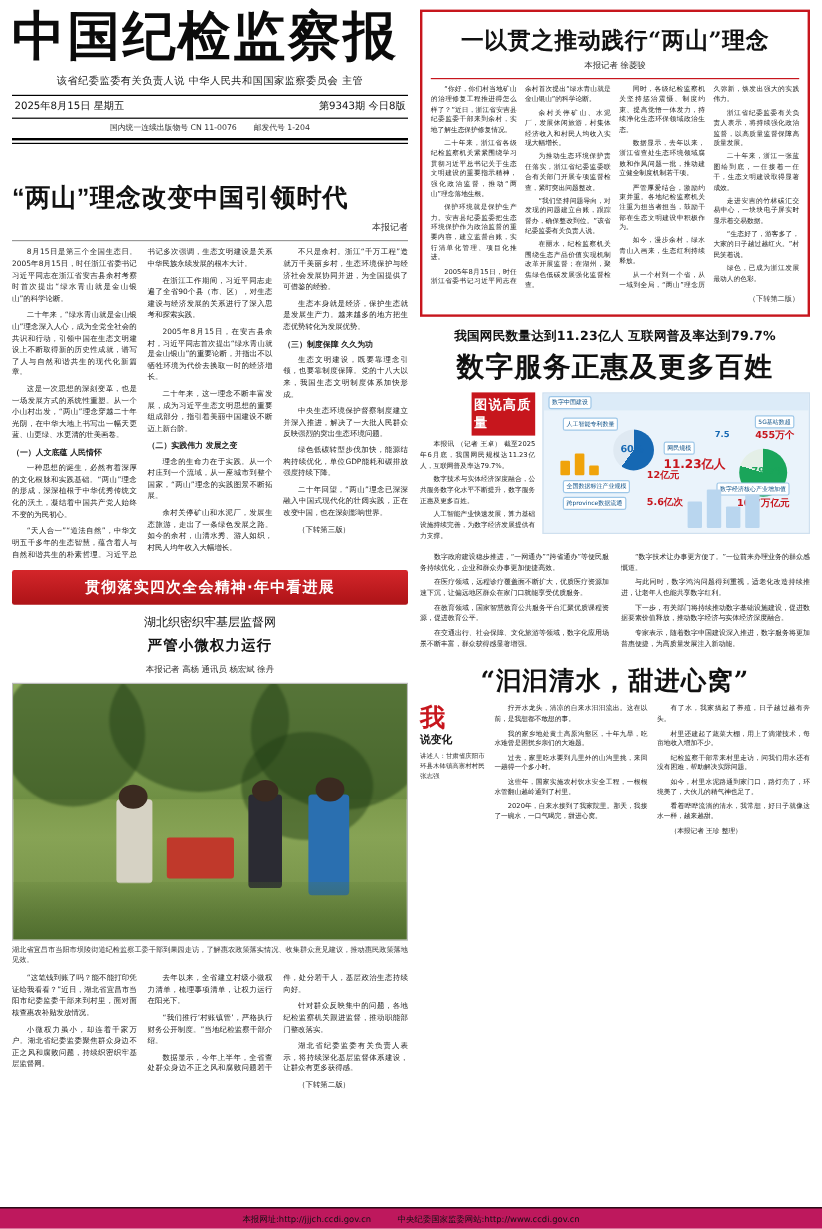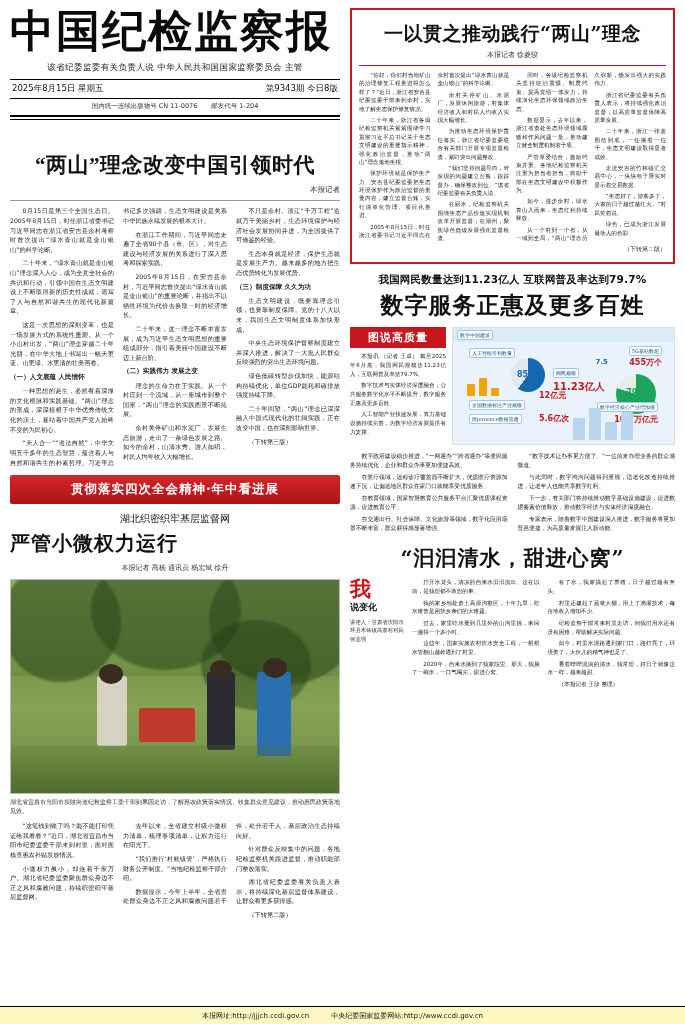--- a/index.html
+++ b/index.html
@@ -42,43 +42,43 @@
   .masthead-codes {
     display:flex; justify-content:center; gap: 14px;
     font-size: 6.5px; color:#333; padding: 3px 0 4px;
   }
   .masthead-rule3 { border-top: 2px solid #000; margin-bottom:2px;}
   .masthead-rule4 { border-top: 1px solid #000; margin-bottom:6px;}
 
   
   .left-col { position:absolute; left:10px; top:150px; width:330px; }
   .lead-head {
-    font-family: Liberation Serif, serif;
-    font-weight:700; font-size: 21px; text-align:center; letter-spacing:.5px;
+    font-family: Liberation Sans, sans-serif;
+    font-weight:700; font-size: 21px; letter-spacing:.5px;
     line-height:1.3; margin: 2px 0 6px;
   }
   .byline { font-size:7.5px; text-align:right; color:#333; margin-bottom:4px; }
   .hr-thin { border-top:1px solid #999; margin:5px 0; }
 
   .cols3 { column-count:3; column-gap:9px; font-size:6.2px; line-height:1.55; text-align:justify; color:#222; }
   .cols3 p { margin:0 0 4px; text-indent: 2em; }
   .sec-title { font-weight:700; font-size:6.6px; text-indent:0 !important; }
 
   
   .banner {
     margin-top:8px;
     background: linear-gradient(180deg,#d4262a,#ad1317);
     color:#fff; font-weight:700; font-size:12.5px;
     text-align:center; padding:6px 4px; border-radius:2px;
     letter-spacing:1px;
   }
   .sub-label { text-align:center; font-size:10px; color:#111; margin:8px 0 4px; }
   .sub-head {
     font-family:"DejaVu Serif","Liberation Serif",serif;
-    font-weight:700; font-size:20px; text-align:left; margin:2px 0 6px; letter-spacing:1px;
+    font-weight:700; font-size:12px; text-align:center; margin:2px 0 6px; letter-spacing:1px;
   }
   .sub-byline { font-size:7px; text-align:center; color:#333; margin-bottom:6px; }
 
   .photo {
     width:100%; height:215px; border:1px solid #bbb; position:relative; overflow:hidden;
     background: linear-gradient(180deg,#5d7f3a 0%, #6f8f44 25%, #7d9a4c 45%, #87a355 60%, #6e8a43 100%);
   }
   .photo .sky { position:absolute; inset:0 0 55% 0; background:linear-gradient(180deg,#8fae5e,#6f8f44); }
   .photo .tree { position:absolute; border-radius:50%; background:rgba(40,70,25,.55); filter:blur(1px); }
   .photo .person { position:absolute; border-radius:3px; }
@@ -106,21 +106,21 @@
   .stat-line { text-align:center; font-size:10.5px; font-weight:700; margin:9px 0 3px; letter-spacing:.2px; }
   .big-head2 {
     font-family:"DejaVu Serif","Liberation Serif",serif;
     font-weight:700; font-size:23px; text-align:center; margin:2px 0 6px; letter-spacing:1px;
   }
 
   .info-wrap { display:flex; gap:6px; align-items:flex-start; }
   .info-left { width:96px; }
   .tag-red {
     background:#c7161d; color:#fff; font-weight:700; font-size:11px;
-    text-align:center; padding:3px 2px; letter-spacing:1px;
+    padding:3px 2px; letter-spacing:1px;margin-left:43px;
   }
   .info-text { font-size:5.6px; line-height:1.55; text-align:justify; color:#222; margin-top:4px; }
   .info-text p { margin:0 0 3px; text-indent:2em; }
 
   .infographic { width:223px; height:118px; background:#eaf3fb; border:1px solid #cfe0ef; position:relative; overflow:hidden; }
   .ig-band { position:absolute; left:0; right:0; top:0; height:14px; background:#dcebf8; }
   .ig-chip { position:absolute; font-size:5px; color:#0a4e86; background:#fff; border:1px solid #9ec7e8; border-radius:2px; padding:1px 2px; }
   .ig-num { position:absolute; font-weight:700; color:#c7161d; font-size:8px; }
   .ig-num.blue { color:#1668b3; }
   .donut { position:absolute; width:34px; height:34px; border-radius:50%; }
@@ -139,21 +139,21 @@
   .wo-big { color:#c7161d; font-weight:700; font-size:21px; font-family:"DejaVu Serif","Liberation Serif",serif; line-height:1; }
   .wo-small { font-size:9px; color:#111; font-weight:700; margin-top:2px; }
   .wo-cap { font-size:5.4px; color:#333; margin-top:4px; line-height:1.5; }
   .cols2b { column-count:2; column-gap:8px; font-size:5.6px; line-height:1.55; text-align:justify; color:#222; flex:1; }
   .cols2b p { margin:0 0 3px; text-indent:2em; }
 
   
   .footer {
     position:absolute; left:0; right:0; bottom:0; height:18px;
     border-top:1px solid #000; display:flex; align-items:center; justify-content:center;
-    gap:22px; font-size:7px; color:#111; background:#fef9c3;
+    gap:22px; font-size:7px; color:#111; background:#be185d;
   }
 </style>
 </head>
 <body>
 
 <div class="page">
 
   <div class="masthead">
     <div class="paper-title">中国纪检监察报</div>
     <div class="masthead-sub">该省纪委监委有关负责人说  中华人民共和国国家监察委员会  主管</div>
@@ -276,21 +276,21 @@
           <p>人工智能产业快速发展，算力基础设施持续完善，为数字经济发展提供有力支撑。</p>
         </div>
       </div>
 
       <div class="infographic">
         <div class="ig-band"></div>
         <div class="ig-chip" style="left:4px;top:2px;">数字中国建设</div>
 
         <div class="ig-chip" style="left:16px;top:20px;">人工智能专利数量</div>
         <div class="donut" style="left:58px;top:30px;background:conic-gradient(#1668b3 0 60%, #dfe9f2 60% 100%);"></div>
-        <div class="ig-num blue" style="left:64px;top:42px;">85%</div>
+        <div class="ig-num blue" style="left:64px;top:42px;">60%</div>
 
         <div class="ig-chip" style="left:100px;top:40px;">网民规模</div>
         <div class="ig-num" style="left:100px;top:52px;font-size:10px;">11.23亿人</div>
 
         <div class="donut" style="right:18px;top:46px;width:40px;height:40px;background:conic-gradient(#1aa55a 0 79.7%, #e4efe7 79.7% 100%);"></div>
         <div class="ig-num" style="right:20px;top:60px;color:#1aa55a;">79.7%</div>
 
         <div class="ig-chip" style="right:12px;top:18px;">5G基站数超</div>
         <div class="ig-num" style="right:12px;top:29px;">455万个</div>
 

